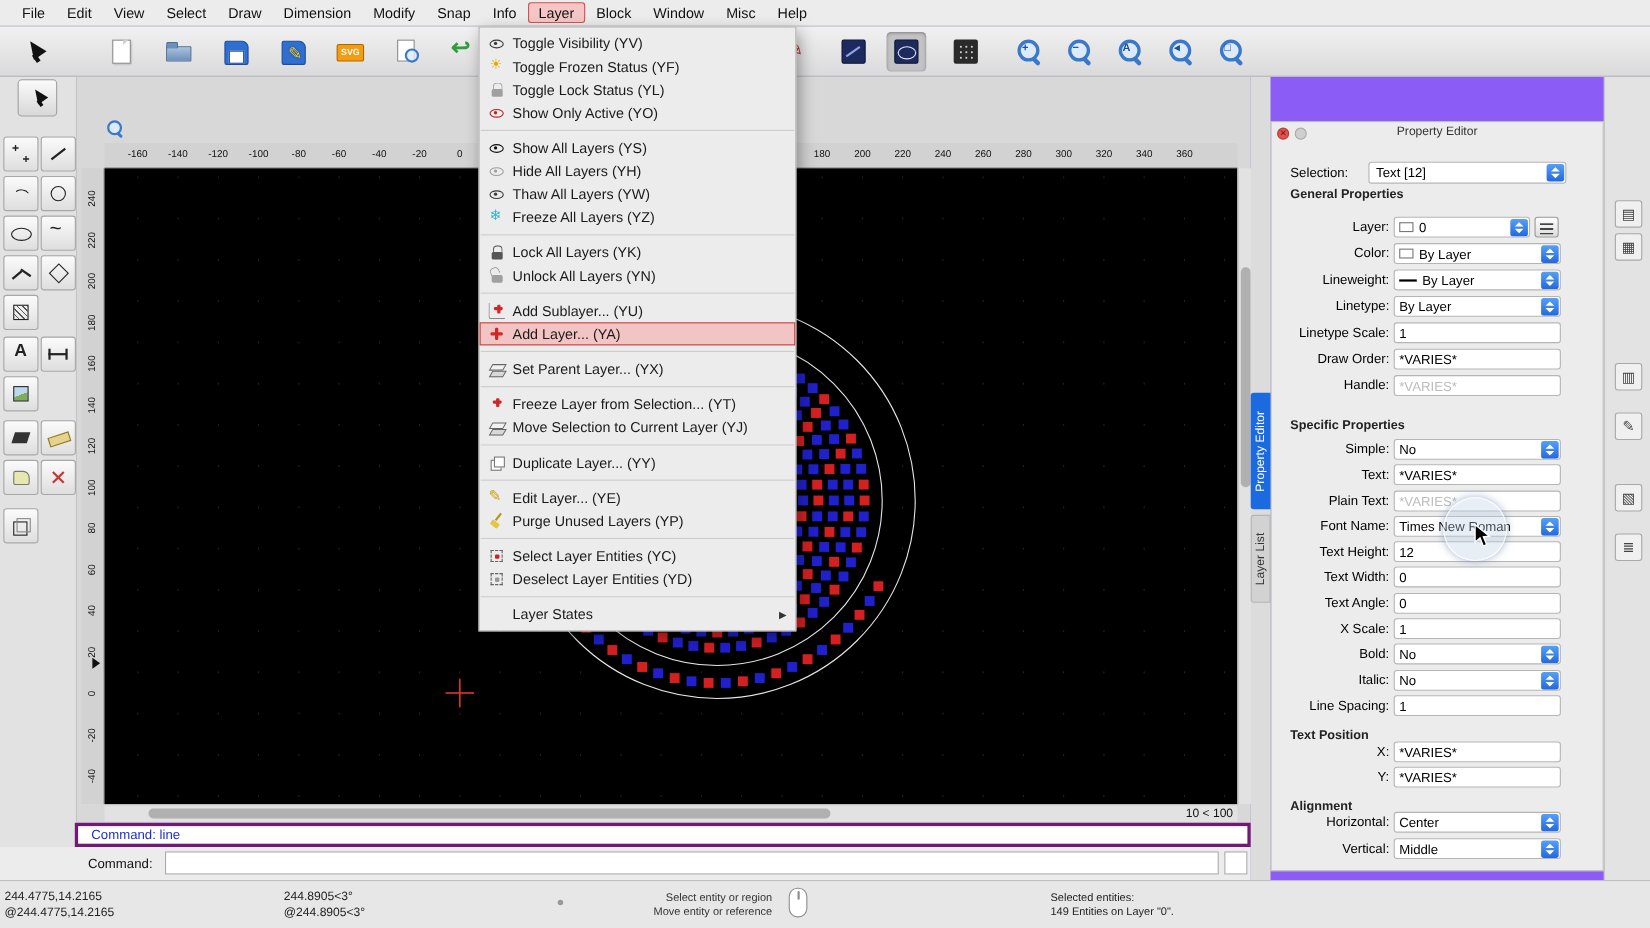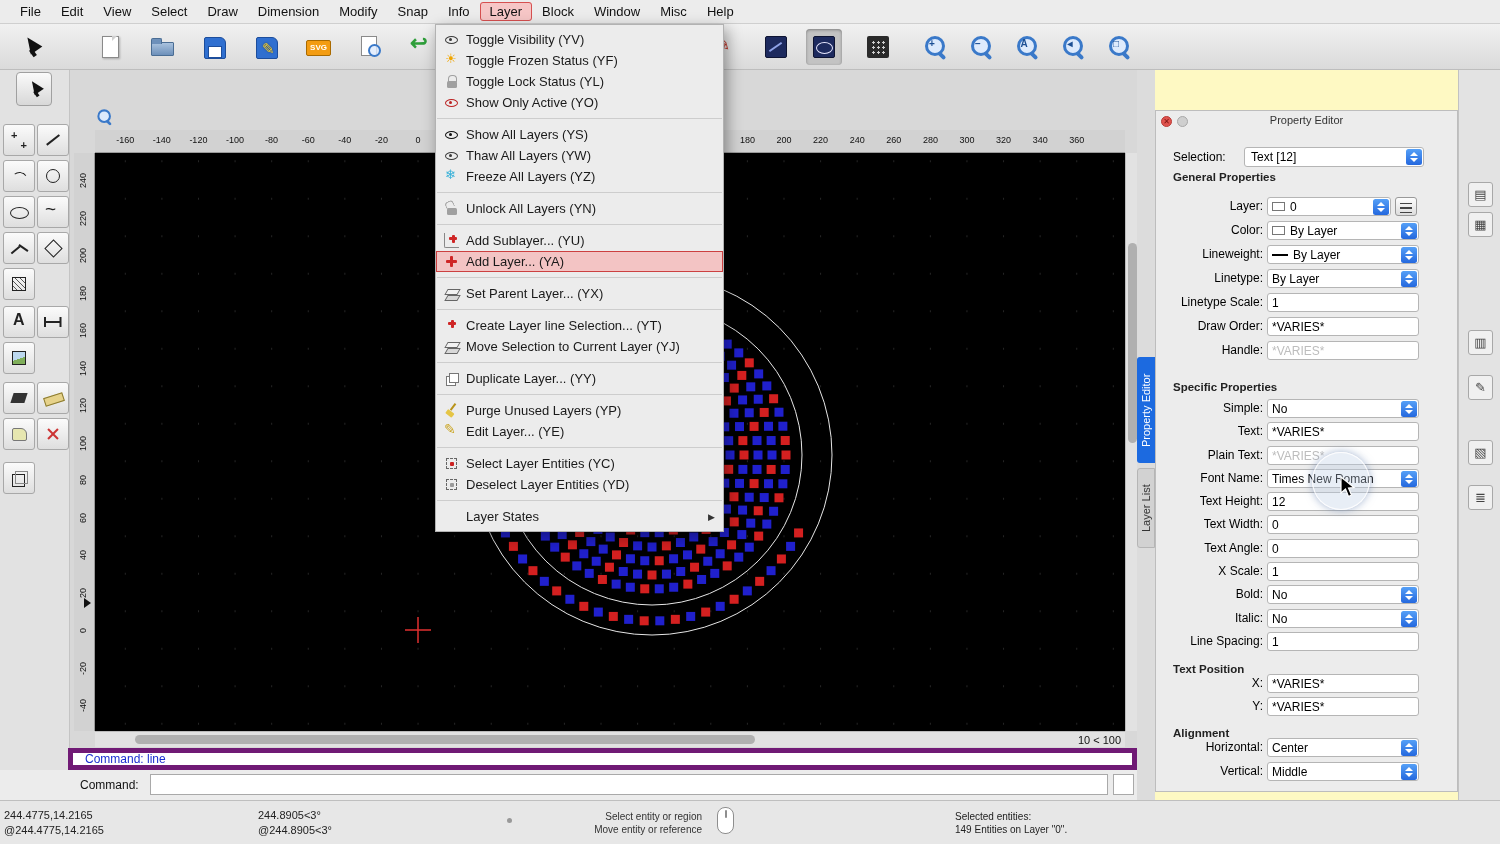--- a/index.html
+++ b/index.html
@@ -1,17 +1,17 @@
 <!DOCTYPE html>
 <html><head>
 <meta charset="utf-8">
 <style>
   *{box-sizing:border-box;margin:0;padding:0}
   body{font-family:"Liberation Sans",sans-serif;background:#9a9a9a}
-  #app{position:relative;width:1500px;height:844px;background:#fef9c3;overflow:hidden}
+  #app{position:relative;width:1500px;height:844px;background:#8b5cf6;overflow:hidden}
 
   
   .menubar{position:absolute;left:0;top:0;width:1500px;height:24px;background:#ececec;border-bottom:1px solid #cfcfcf;display:flex;align-items:center;padding-left:10px;font-size:13px;color:#111;z-index:60}
   .mitem{padding:2px 10px;border-radius:3px;white-space:nowrap}
   .mitem.active{background:#f6c6c6;outline:1px solid #d65050;outline-offset:-1px}
 
   
   .toolbar{position:absolute;left:0;top:24px;width:1500px;height:46px;background:linear-gradient(#f1f1f1,#dadada);border-bottom:1px solid #bdbdbd;z-index:10}
   .tbtn{position:absolute;top:5px;width:36px;height:36px;border-radius:4px;display:flex;align-items:center;justify-content:center}
   .tbtn.active{background:#c3c3c3;box-shadow:inset 0 1px 3px rgba(0,0,0,.35)}
@@ -80,21 +80,21 @@
   .canvas{position:absolute;left:25px;top:83px;width:1030px;height:578px;background:#000;overflow:hidden;background-image:radial-gradient(circle,#262626 .8px,transparent 1px);background-size:36.6px 37.5px;background-position:12px 27px}
   .vbar{position:absolute;left:1055px;top:83px;width:13px;height:578px;background:#e2e2e2;border-left:1px solid #bbb}
   .vbar .thumb{position:absolute;left:2px;top:90px;width:9px;height:200px;background:#b0b0b0;border-radius:5px}
   .hbar{position:absolute;left:25px;top:661px;width:1030px;height:16px;background:#e2e2e2;border-top:1px solid #bbb}
   .hbar .thumb{position:absolute;left:40px;top:3px;width:620px;height:9px;background:#b0b0b0;border-radius:5px}
   .zoom-label{position:absolute;right:4px;top:2px;font-size:11px;color:#111}
   .corner-mag{position:absolute;left:26px;top:38px;transform:scale(.68);transform-origin:top left}
   .ruler-marker{position:absolute;left:14px;top:528px;border-top:5px solid transparent;border-bottom:5px solid transparent;border-left:7px solid #111}
 
   
-  .cmd-history{position:absolute;left:68px;top:748px;width:1069px;height:22px;background:#fff;border:5px solid #701a75;display:flex;align-items:center;padding-left:12px;font-size:12px;color:#1b2fd0;z-index:5}
+  .cmd-history{position:absolute;left:68px;top:748px;width:1069px;height:22px;background:#fff;border:3px solid #701a75;display:flex;align-items:center;padding-left:12px;font-size:12px;color:#1b2fd0;z-index:5}
   .cmd-row{position:absolute;left:0;top:770px;width:1137px;height:30px;background:#ececec;z-index:5}
   .cmd-label{position:absolute;left:80px;top:8px;font-size:12px;color:#111}
   .cmd-input{position:absolute;left:150px;top:4px;width:958px;height:21px;border:1px solid #a9a9a9;background:#fff;font-size:12px;padding:0 4px;font-family:"Liberation Sans",sans-serif}
   .cmd-side-btn{position:absolute;left:1113px;top:4px;width:21px;height:21px;background:#fff;border:1px solid #a9a9a9}
 
   
   .statusbar{position:absolute;left:0;top:800px;width:1500px;height:44px;background:#e7e7e7;border-top:1px solid #bfbfbf;font-size:11px;color:#222;z-index:5}
   .sb-abs{position:absolute;left:4px;top:7px;line-height:15px}
   .sb-polar{position:absolute;left:258px;top:7px;line-height:15px}
   .sb-dot{position:absolute;left:507px;top:17px;width:5px;height:5px;border-radius:50%;background:#999}
@@ -927,33 +927,45 @@
       </div>
       <div class="menu-sep"></div>
       <div class="menu-item">
         <span class="mi-icon">
           <span class="ico ico-eye c-dark2"></span>
         </span>
         <span class="mi-label">Show All Layers (YS)</span>
       </div>
       <div class="menu-item">
         <span class="mi-icon">
+          <span class="ico ico-eye c-gray"></span>
+        </span>
+        <span class="mi-label">Hide All Layers (YH)</span>
+      </div>
+      <div class="menu-item">
+        <span class="mi-icon">
           <span class="ico ico-eye c-dark"></span>
         </span>
         <span class="mi-label">Thaw All Layers (YW)</span>
       </div>
       <div class="menu-item">
         <span class="mi-icon">
           <span class="ico ico-snow"></span>
         </span>
         <span class="mi-label">Freeze All Layers (YZ)</span>
       </div>
       <div class="menu-sep"></div>
       <div class="menu-item">
         <span class="mi-icon">
+          <span class="ico ico-lock"></span>
+        </span>
+        <span class="mi-label">Lock All Layers (YK)</span>
+      </div>
+      <div class="menu-item">
+        <span class="mi-icon">
           <span class="ico ico-lock open lk-gray"></span>
         </span>
         <span class="mi-label">Unlock All Layers (YN)</span>
       </div>
       <div class="menu-sep"></div>
       <div class="menu-item">
         <span class="mi-icon">
           <span class="ico ico-plus small sub"></span>
         </span>
         <span class="mi-label">Add Sublayer... (YU)</span>
@@ -969,47 +981,47 @@
         <span class="mi-icon">
           <span class="ico ico-layers"></span>
         </span>
         <span class="mi-label">Set Parent Layer... (YX)</span>
       </div>
       <div class="menu-sep"></div>
       <div class="menu-item">
         <span class="mi-icon">
           <span class="ico ico-plus small"></span>
         </span>
-        <span class="mi-label">Create Layer line Selection... (YT)</span>
+        <span class="mi-label">Freeze Layer from Selection... (YT)</span>
       </div>
       <div class="menu-item">
         <span class="mi-icon">
           <span class="ico ico-layers"></span>
         </span>
         <span class="mi-label">Move Selection to Current Layer (YJ)</span>
       </div>
       <div class="menu-sep"></div>
       <div class="menu-item">
         <span class="mi-icon">
           <span class="ico ico-copy"></span>
         </span>
         <span class="mi-label">Duplicate Layer... (YY)</span>
       </div>
       <div class="menu-sep"></div>
       <div class="menu-item">
         <span class="mi-icon">
+          <span class="ico ico-pencil"></span>
+        </span>
+        <span class="mi-label">Edit Layer... (YE)</span>
+      </div>
+      <div class="menu-item">
+        <span class="mi-icon">
           <span class="ico ico-broom"></span>
         </span>
         <span class="mi-label">Purge Unused Layers (YP)</span>
-      </div>
-      <div class="menu-item">
-        <span class="mi-icon">
-          <span class="ico ico-pencil"></span>
-        </span>
-        <span class="mi-label">Edit Layer... (YE)</span>
       </div>
       <div class="menu-sep"></div>
       <div class="menu-item">
         <span class="mi-icon">
           <span class="ico ico-dash"></span>
         </span>
         <span class="mi-label">Select Layer Entities (YC)</span>
       </div>
       <div class="menu-item">
         <span class="mi-icon">

